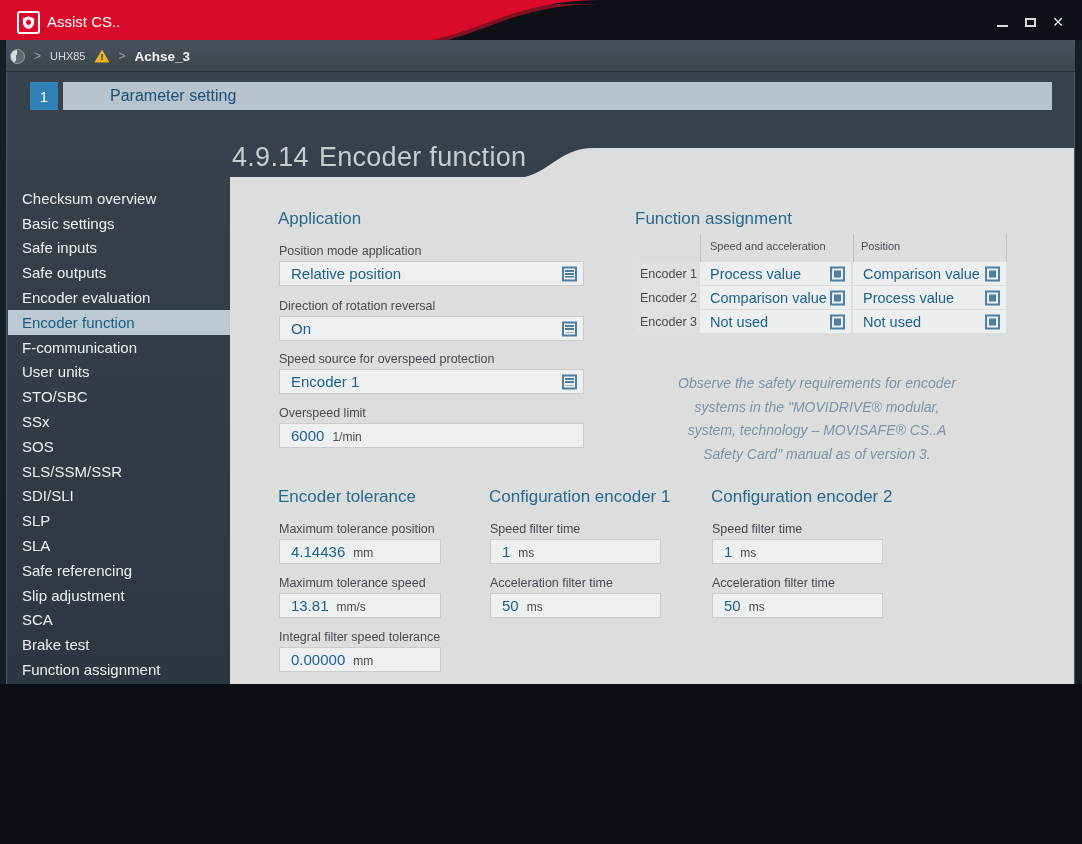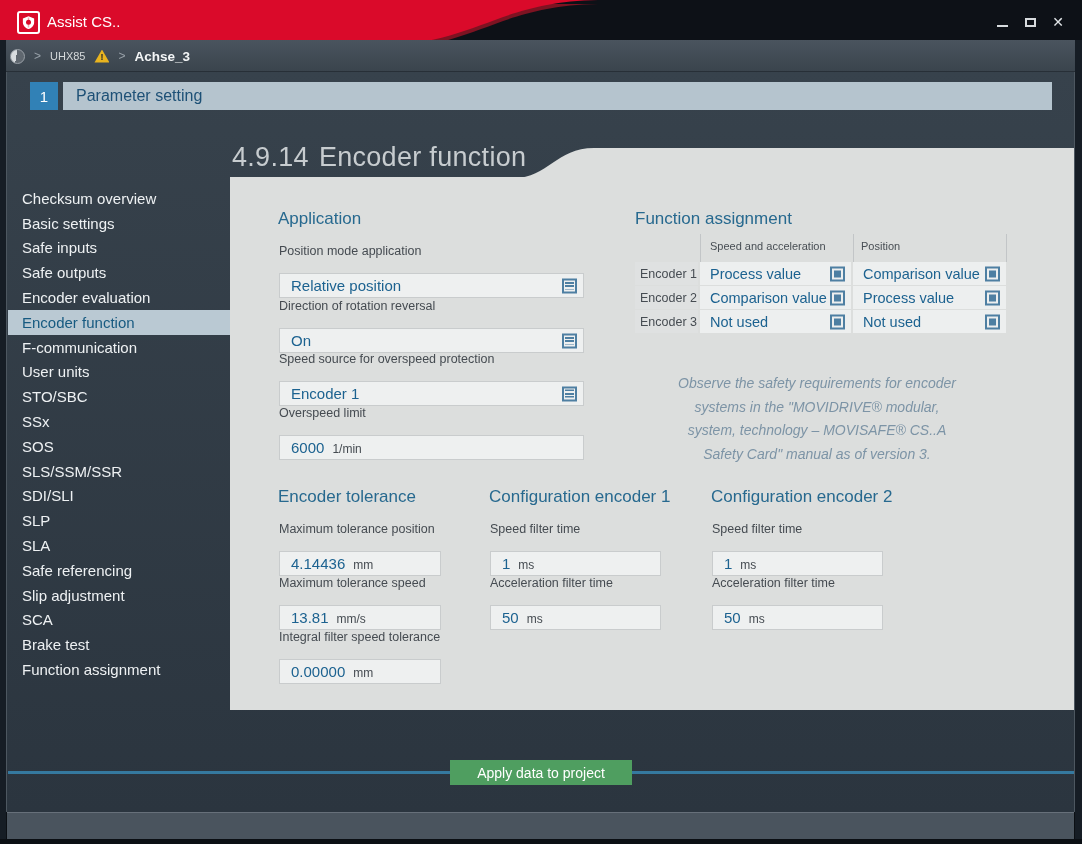--- a/index.html
+++ b/index.html
@@ -1,18 +1,18 @@
 <!DOCTYPE html>
 <html><head>
 <meta charset="utf-8">
 <style>
   * { margin:0; padding:0; box-sizing:border-box; }
   html,body { width:1082px; height:844px; }
   body { font-family:"Liberation Sans", sans-serif; background:#0b0f14; }
-  .window { position:relative; width:1082px; height:844px; overflow:hidden; background:#0b0f14; }
+  .window { position:relative; width:1082px; height:684px; overflow:hidden; background:#0b0f14; }
 
   
   .titlebar { position:absolute; left:0; top:0; width:1082px; height:40px; background:#0d1117; }
   .swoosh { position:absolute; left:0; top:0; }
   .logo-box { position:absolute; left:17px; top:11px; width:23px; height:23px; border:2px solid #ffffff; border-radius:3px; display:flex; align-items:center; justify-content:center; }
   .app-title { position:absolute; left:47px; top:13px; font-size:15px; color:#ffffff; }
   .win-controls { position:absolute; right:16px; top:14px; display:flex; gap:12px; align-items:center; height:16px; }
   .ctl { width:16px; height:14px; display:flex; align-items:center; justify-content:center; cursor:pointer; }
   .min-glyph { width:11px; height:2px; background:#d7dbde; margin-top:8px; }
   .max-glyph { width:11px; height:9px; border:2px solid #d7dbde; }
@@ -32,40 +32,40 @@
   .testmode { position:absolute; left:868px; top:41px; width:214px; height:28px; display:flex; align-items:center;
     gap:16px; border-bottom:3px solid #99a2aa; }
   .testmode span { color:#6b747e; font-size:13px; white-space:nowrap; cursor:pointer; }
 
   
   .main { position:absolute; left:0; top:72px; width:1082px; height:740px;
     background:linear-gradient(#37424c,#2b353f); }
   .step-num { position:absolute; left:30px; top:10px; width:28px; height:28px; background:#3181b6;
     color:#ffffff; font-size:15px; display:flex; align-items:center; justify-content:center; }
   .step-bar { position:absolute; left:63px; top:10px; width:989px; height:28px; background:#b5c4ce;
-    display:flex; align-items:center; cursor:default; }
+    display:flex; align-items:center; cursor:default;padding-left:34px; }
   .step-bar span { margin-left:13px; font-size:16px; color:#1d5076; }
 
   
   .nav { position:absolute; left:8px; top:114px; width:222px; }
   .nav-item { height:24.8px; display:flex; align-items:center; padding-left:14px;
     font-size:15px; color:#eef1f3; cursor:pointer; white-space:nowrap; }
   .nav-item.selected { background:#bac9d3; color:#175a81; }
 
   
   .panel { position:absolute; left:230px; top:105px; width:845px; height:533px; background:#dcdedd; }
   .panel-hump { position:absolute; left:500px; top:75px; }
   .page-title { position:absolute; left:232px; top:70px; font-size:27px; font-weight:300;
     color:#c7cccf; letter-spacing:0.3px; }
   .page-title .nm { margin-left:10px; }
 
   .heading { position:absolute; font-size:17px; color:#27698f; }
   .flabel { position:absolute; font-size:12.5px; color:#454b51; white-space:nowrap; }
   .field { position:absolute; height:25px; background:#eef0f0; border:1px solid #c9cccd;
-    display:flex; align-items:center; cursor:text;margin-top:12px; }
+    display:flex; align-items:center; cursor:text; }
   .field .val { color:#1c6290; font-size:15px; margin-left:11px; white-space:nowrap; }
   .field .unit { color:#454b51; font-size:12px; margin-left:8px; margin-top:2px; }
   .dd-icon { position:absolute; right:6px; top:50%; transform:translateY(-50%); width:15px; height:15px;
     border:2px solid #4e7fa2; display:flex; align-items:center; justify-content:center; cursor:pointer; background:transparent; }
   .dd-lines { width:9px; height:8px; background:repeating-linear-gradient(to bottom,#4e7fa2 0 2px,transparent 2px 3.5px); }
   .dd-fill { width:7px; height:7px; background:#4e7fa2; }
 
   
   .fa-colhead { position:absolute; font-size:11px; color:#484e54; white-space:nowrap; }
   .fa-div { position:absolute; width:1px; background:#c2c5c7; }

